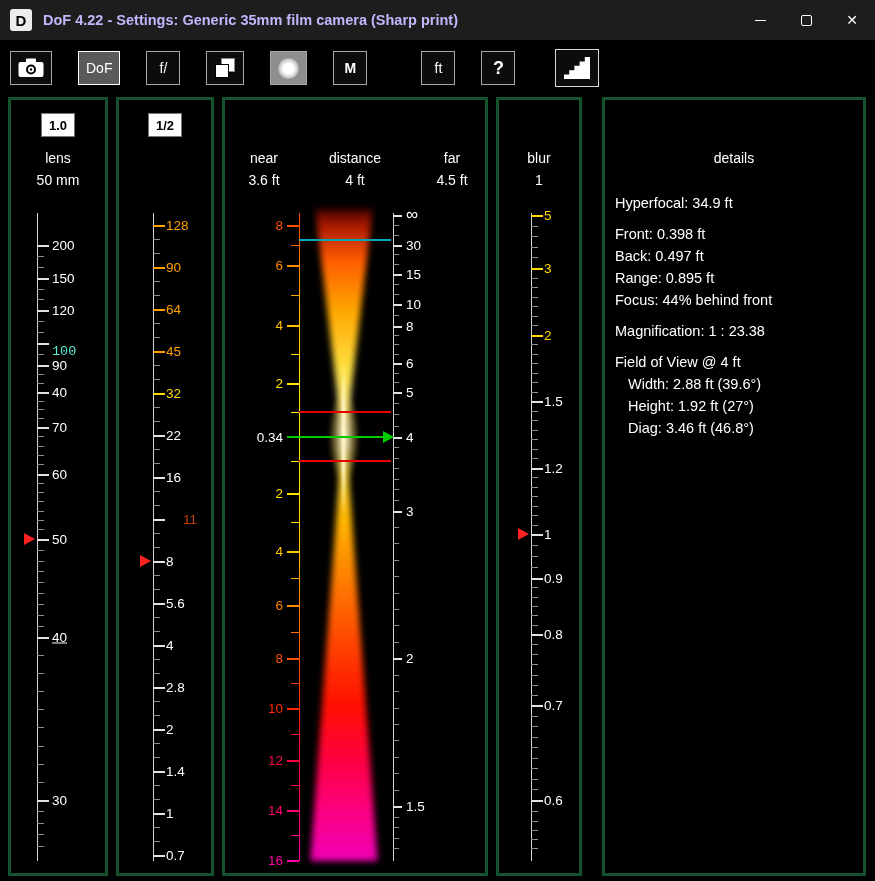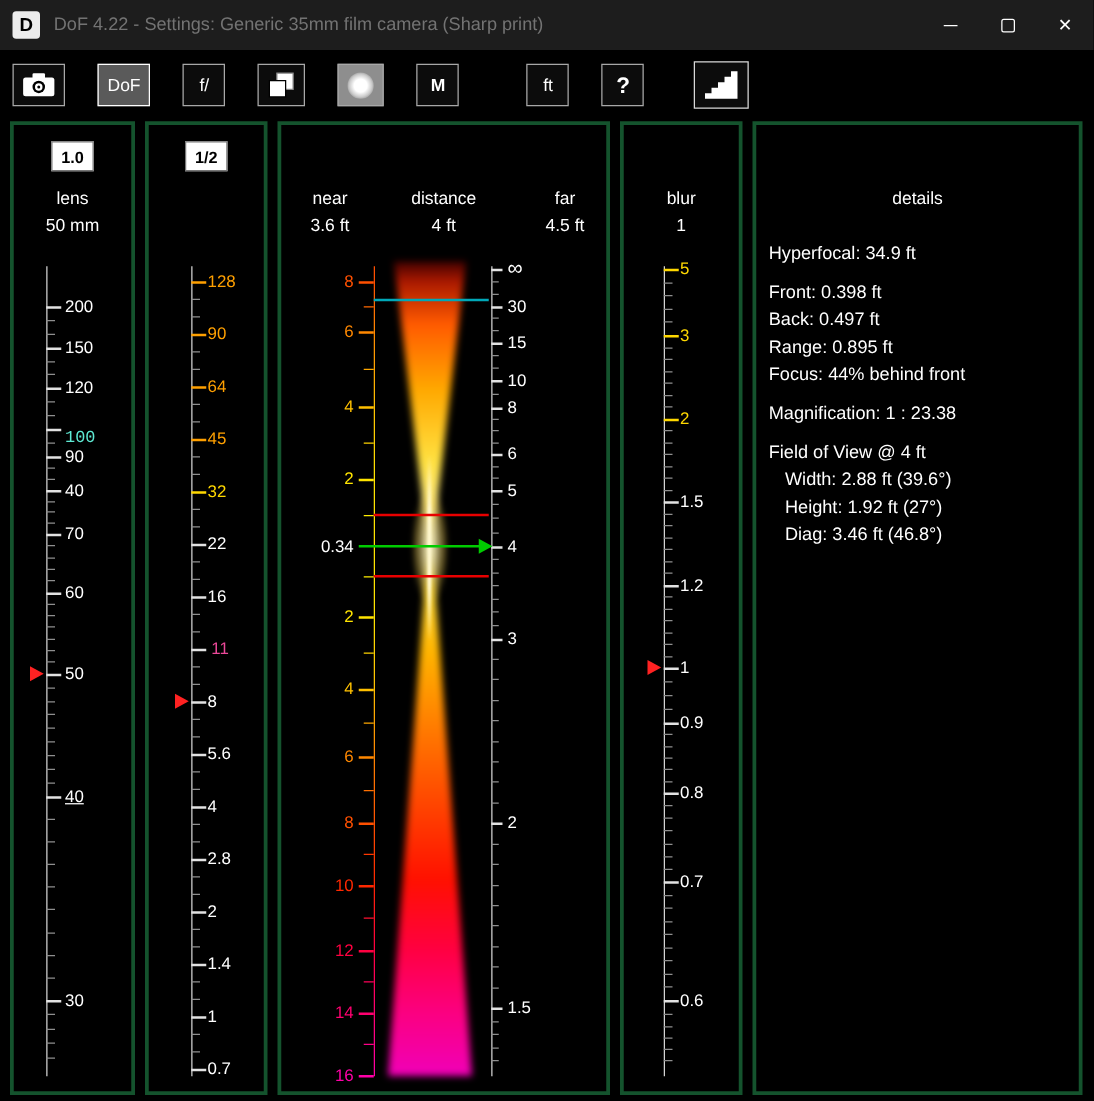--- a/index.html
+++ b/index.html
@@ -6,21 +6,21 @@
   html, body { background: #000; }
   body {
     width: 875px; height: 881px; position: relative; overflow: hidden;
     font-family: "Liberation Sans", sans-serif; color: #fff;
   }
   
   #titlebar { position: absolute; left: 0; top: 0; width: 875px; height: 40px;
     background: #1d1d1d; display: flex; align-items: center; }
   .app-icon { width: 22px; height: 22px; margin-left: 10px; background: #ececec; color: #000;
     font-weight: bold; font-size: 15px; display: flex; align-items: center; justify-content: center; border-radius: 3px; }
-  .win-title { margin-left: 11px; font-size: 14.5px; color: #737373; white-space: nowrap; }
+  .win-title { margin-left: 11px; font-size: 14.5px; color: #c4b5fd; white-space: nowrap; font-weight: bold; }
   .win-controls { margin-left: auto; display: flex; height: 100%; }
   .win-btn { width: 46px; height: 100%; background: transparent; border: none; color: #fff;
     display: flex; align-items: center; justify-content: center; cursor: pointer; }
   .glyph-min { width: 11px; height: 1px; background: #fff; display: block; }
   .glyph-max { width: 11px; height: 11px; border: 1px solid #fff; border-radius: 2px; display: block; }
   .glyph-close { font-size: 14px; line-height: 1; }
   
   #toolbar { position: absolute; left: 0; top: 40px; width: 875px; height: 56px;
     display: flex; align-items: center; padding-left: 10px; background: #000; }
   .tbtn { height: 34px; min-width: 34px; margin-right: 26px; padding: 0 7px;
@@ -35,21 +35,21 @@
   .tbtn.help { font-size: 18px; font-weight: bold; }
   .tbtn.gap-lg { margin-left: 28px; }
   .tbtn.gap-sm { margin-left: 14px; }
   .tbtn.stairs { height: 38px; width: 44px; border-color: #d8d8d8; }
   
   #workspace { position: absolute; left: 0; top: 96px; width: 875px; height: 785px; }
   .panel { position: absolute; top: 1px; height: 779px; border: 3px solid #14532d; background: #000; }
   #panel-lens     { left: 8px;   width: 100px; }
   #panel-aperture { left: 116px; width: 98px; }
   #panel-distance { left: 222px; width: 266px; }
-  #panel-blur     { left: 496px; width: 98px; padding-left: 44px; }
+  #panel-blur     { left: 496px; width: 86px; padding-left: 44px; }
   #panel-details  { left: 602px; width: 264px; }
   .badge { position: absolute; top: 13px; left: 50%; transform: translateX(-50%);
     width: 34px; height: 24px; background: #fff; color: #000; font-size: 13px; font-weight: bold;
     display: flex; align-items: center; justify-content: center; border: 1px solid #777; cursor: pointer; }
   .hdr { position: absolute; top: 50px; text-align: center; }
   .hdr .l1 { font-size: 14px; }
   .hdr .l2 { margin-top: 6px; font-size: 14px; }
   .hdr-mid  { left: 0; width: 100%; }
   .hdr-near { left: 6px; width: 66px; }
   .hdr-far  { right: 2px; width: 62px; }
@@ -247,21 +247,21 @@
         <div class="tick" style="top: 208px; height: 1px; width: 7px; left: 34px; background: rgb(143, 143, 143);"></div>
         <div class="tick" style="top: 222px; height: 2px; width: 12px; left: 34px; background: rgb(226, 226, 226);"></div>
         <div class="tick-label" style="top: 222px; color: rgb(255, 255, 255); left: 47px;">22</div>
         <div class="tick" style="top: 236px; height: 1px; width: 7px; left: 34px; background: rgb(143, 143, 143);"></div>
         <div class="tick" style="top: 250px; height: 1px; width: 7px; left: 34px; background: rgb(143, 143, 143);"></div>
         <div class="tick" style="top: 264px; height: 2px; width: 12px; left: 34px; background: rgb(226, 226, 226);"></div>
         <div class="tick-label" style="top: 264px; color: rgb(255, 255, 255); left: 47px;">16</div>
         <div class="tick" style="top: 278px; height: 1px; width: 7px; left: 34px; background: rgb(143, 143, 143);"></div>
         <div class="tick" style="top: 292px; height: 1px; width: 7px; left: 34px; background: rgb(143, 143, 143);"></div>
         <div class="tick" style="top: 306px; height: 2px; width: 12px; left: 34px; background: rgb(226, 226, 226);"></div>
-        <div class="tick-label" style="top: 306px; color: #ec4899; left: 50px;">11</div>
+        <div class="tick-label" style="top: 306px; color: #c2410c; left: 64px;">11</div>
         <div class="tick" style="top: 320px; height: 1px; width: 7px; left: 34px; background: rgb(143, 143, 143);"></div>
         <div class="tick" style="top: 334px; height: 1px; width: 7px; left: 34px; background: rgb(143, 143, 143);"></div>
         <div class="tick" style="top: 348px; height: 2px; width: 12px; left: 34px; background: rgb(226, 226, 226);"></div>
         <div class="tick-label" style="top: 348px; color: rgb(255, 255, 255); left: 47px;">8</div>
         <div class="tick" style="top: 362px; height: 1px; width: 7px; left: 34px; background: rgb(143, 143, 143);"></div>
         <div class="tick" style="top: 376px; height: 1px; width: 7px; left: 34px; background: rgb(143, 143, 143);"></div>
         <div class="tick" style="top: 390px; height: 2px; width: 12px; left: 34px; background: rgb(226, 226, 226);"></div>
         <div class="tick-label" style="top: 390px; color: rgb(255, 255, 255); left: 47px;">5.6</div>
         <div class="tick" style="top: 404px; height: 1px; width: 7px; left: 34px; background: rgb(143, 143, 143);"></div>
         <div class="tick" style="top: 418px; height: 1px; width: 7px; left: 34px; background: rgb(143, 143, 143);"></div>

